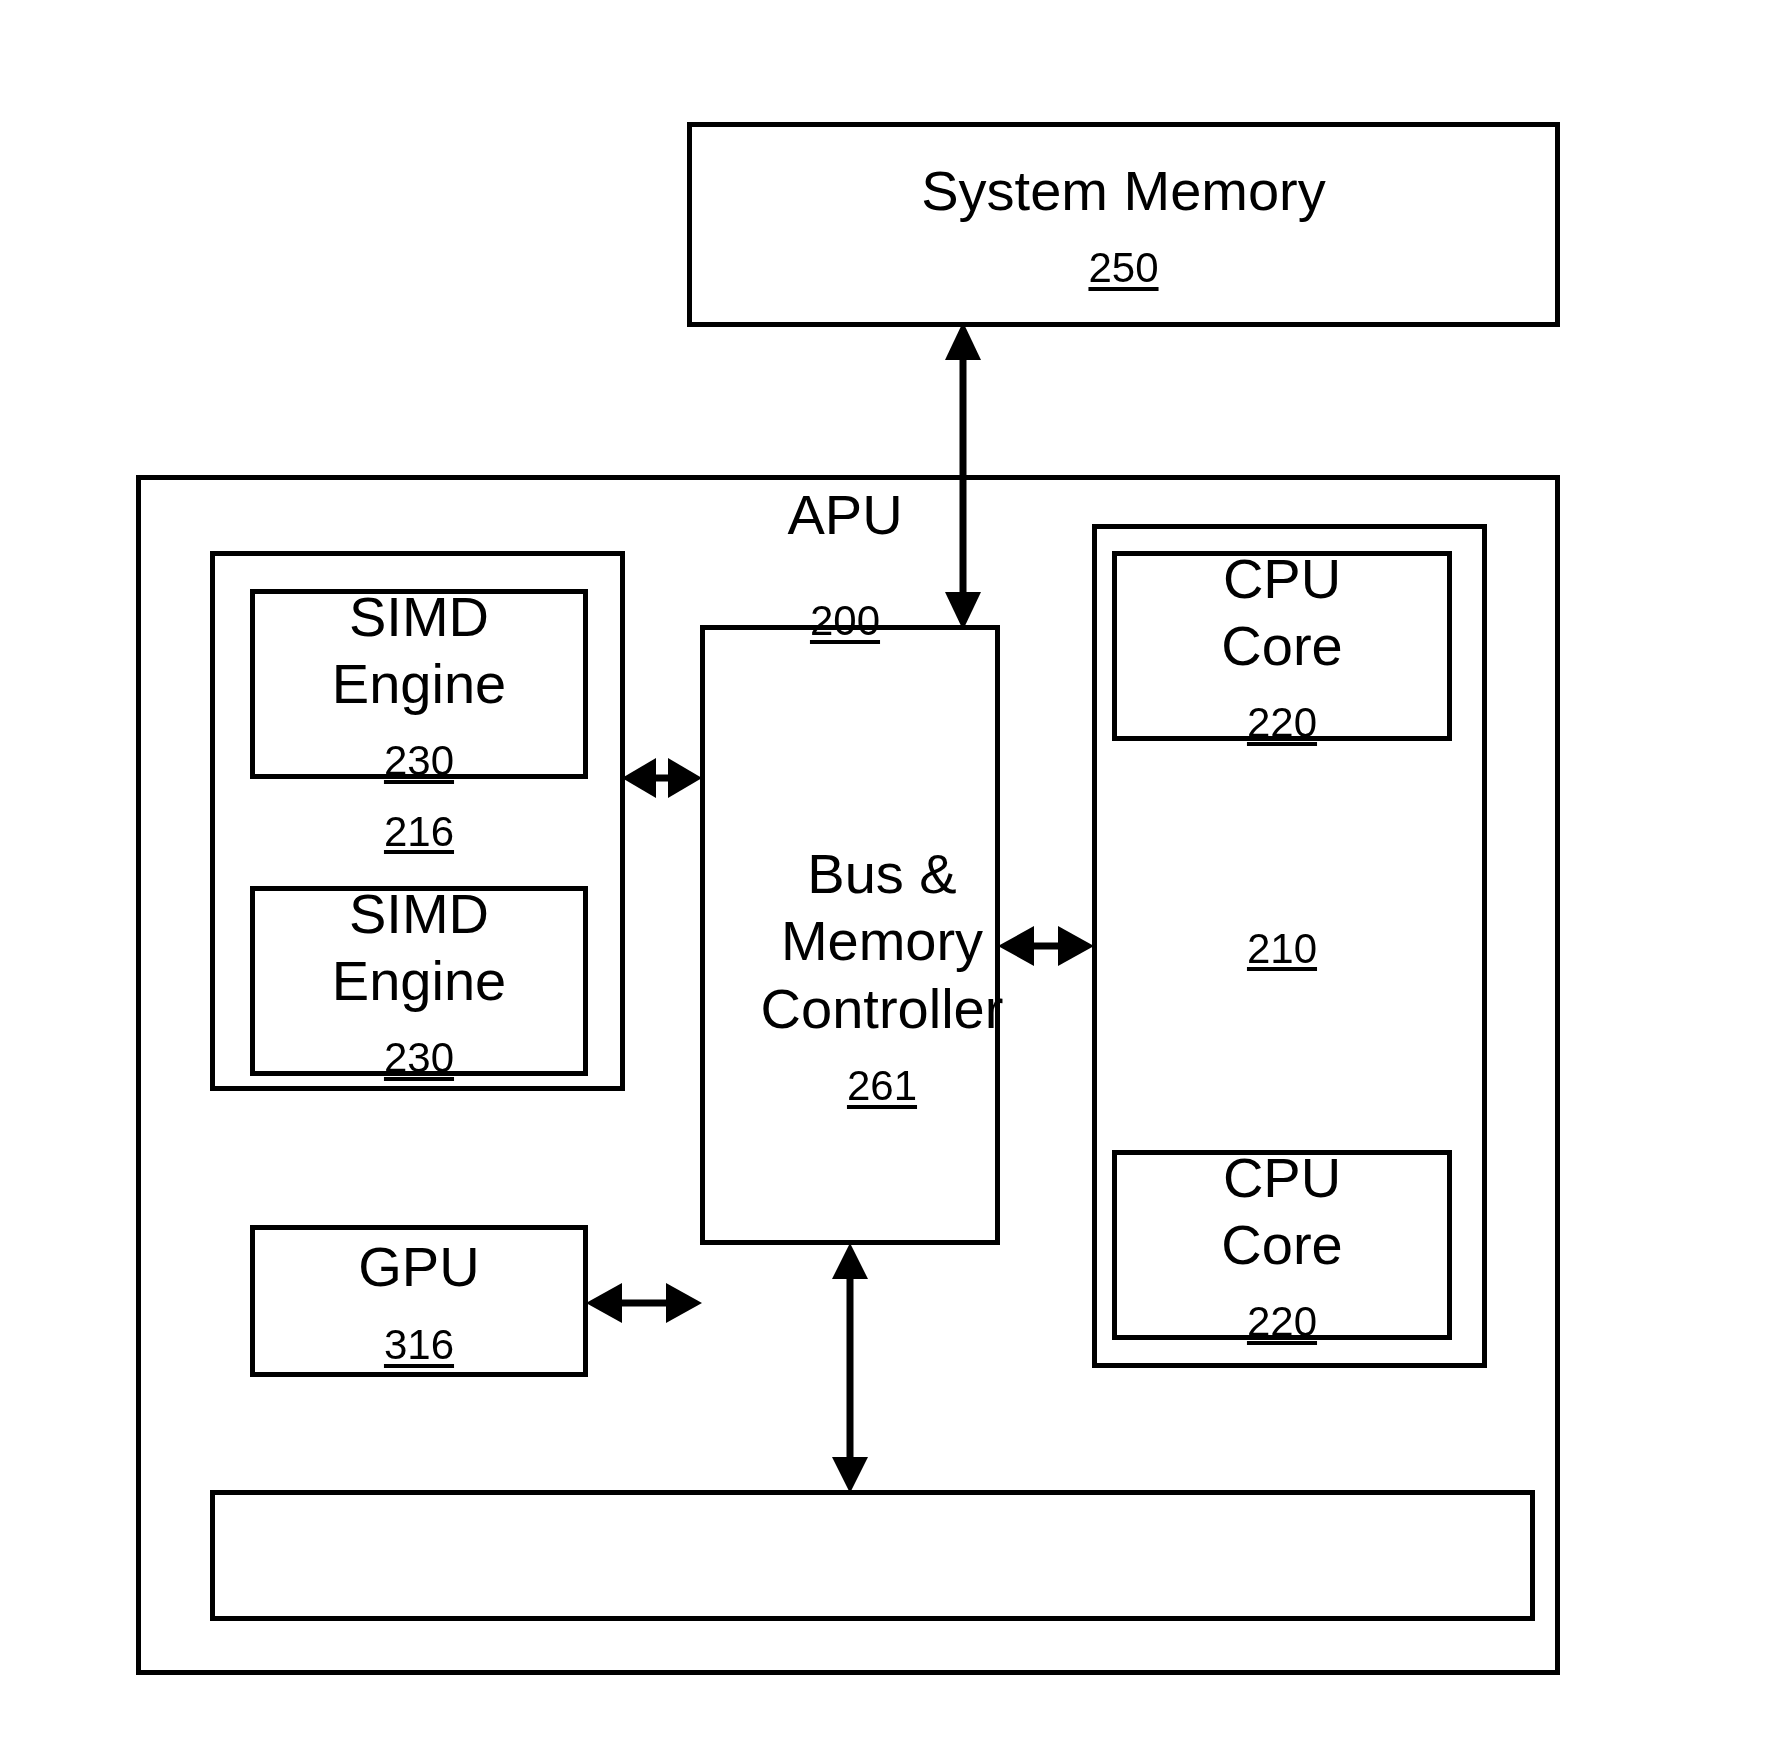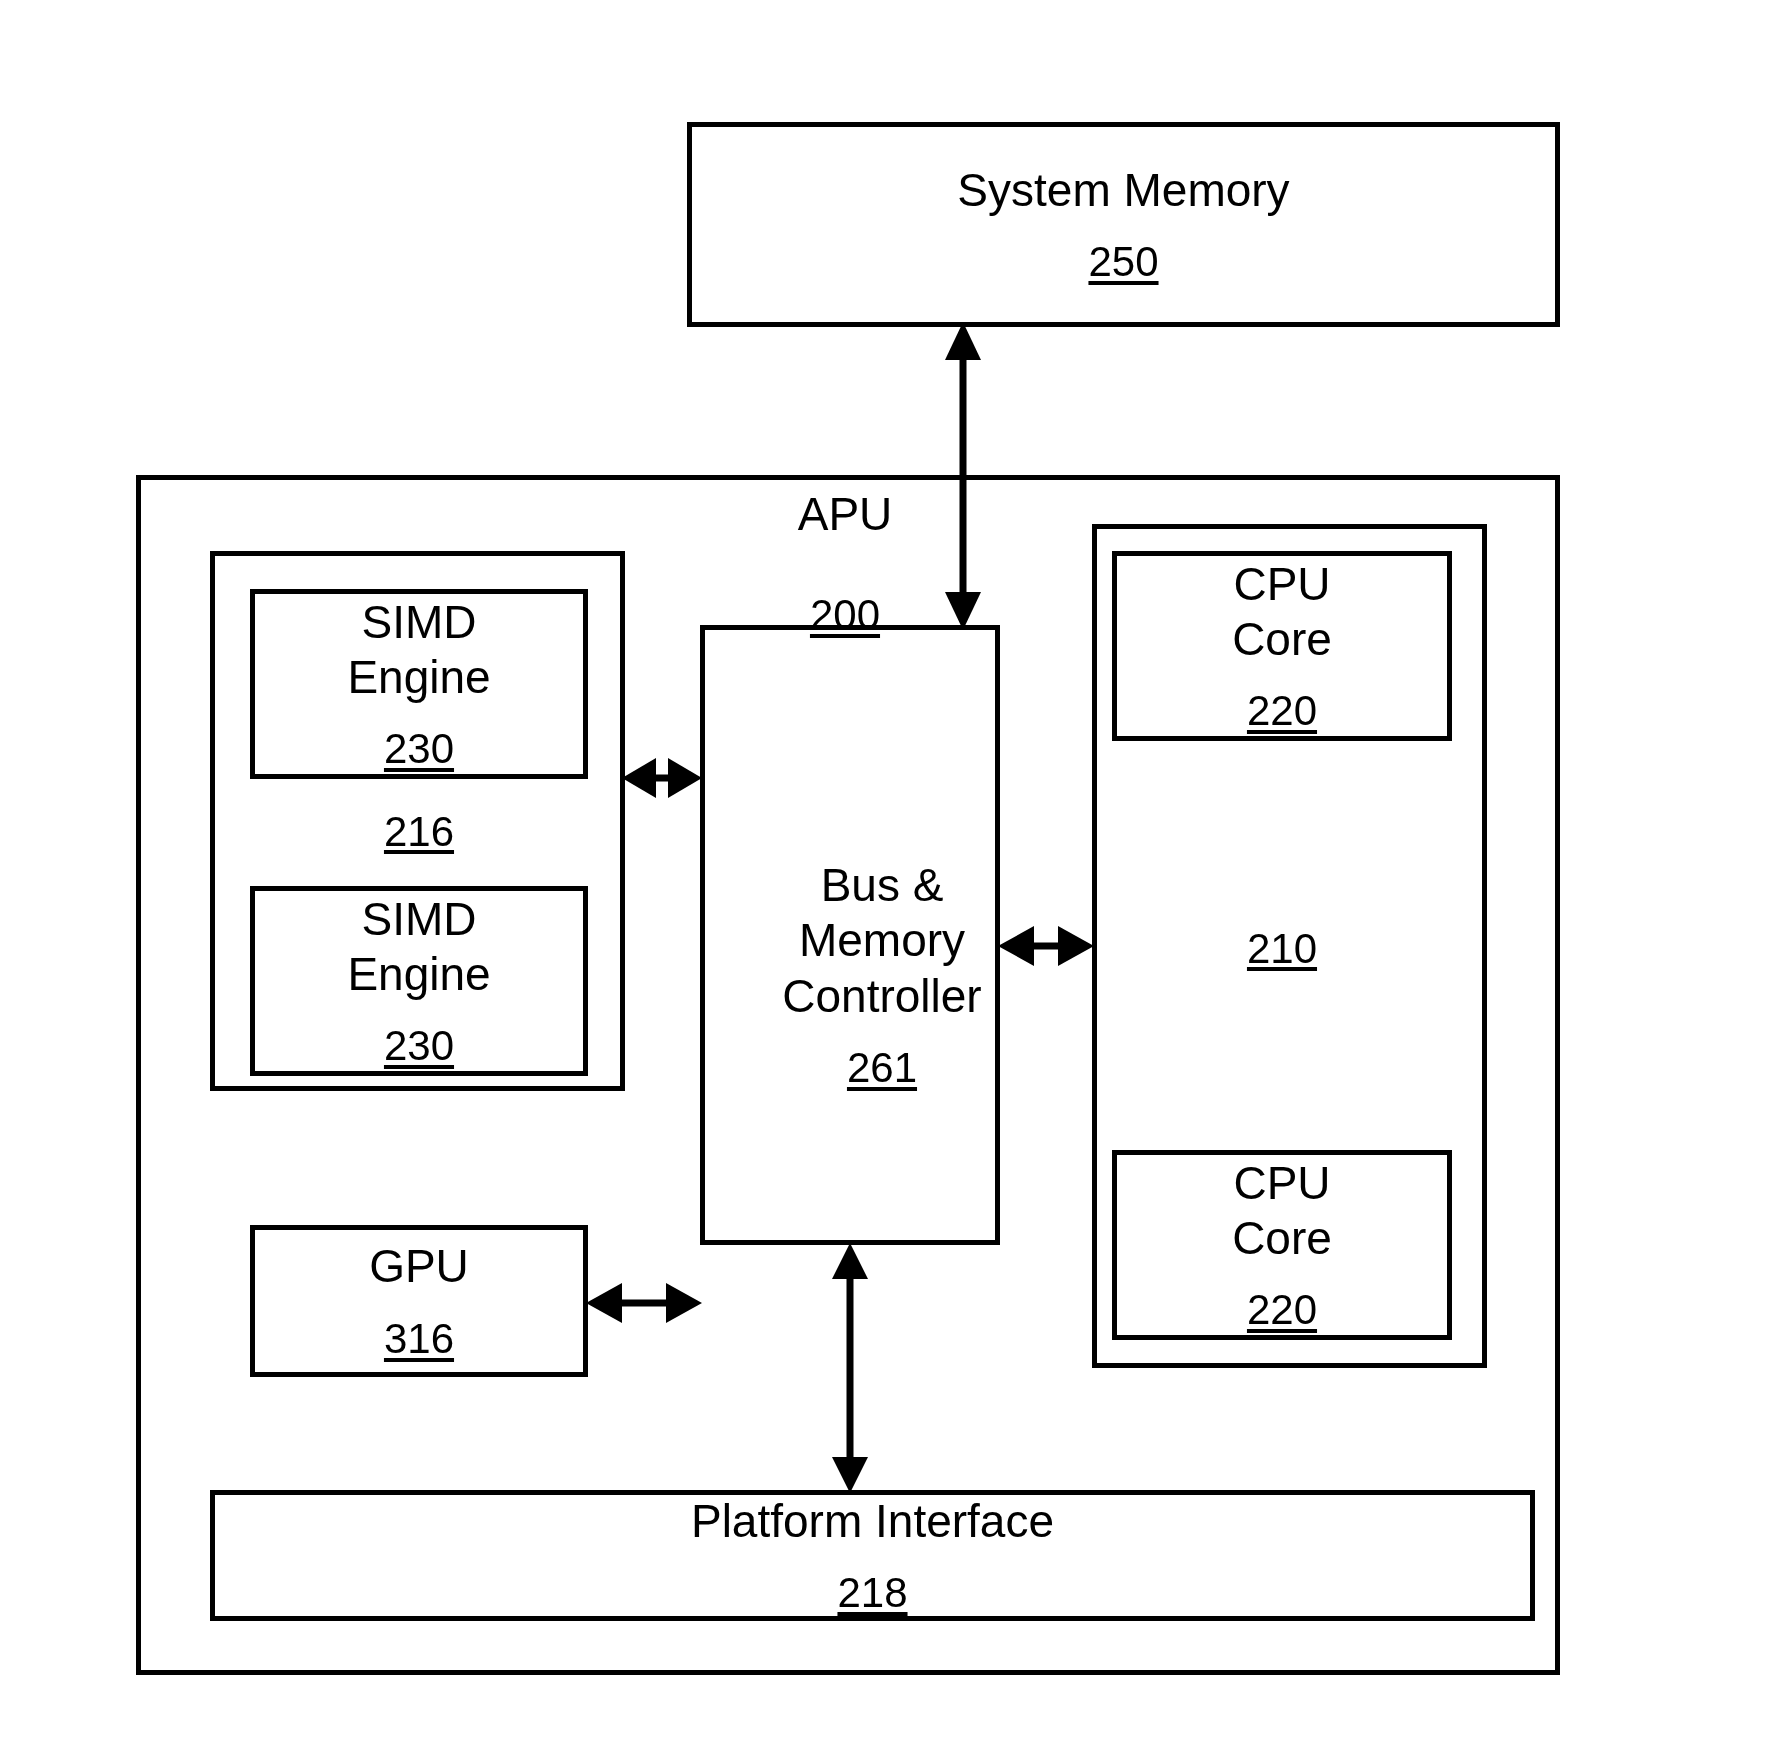--- a/index.html
+++ b/index.html
@@ -39,21 +39,21 @@
   }
   .stack {
     position: absolute;
     display: flex;
     flex-direction: column;
     align-items: center;
     justify-content: center;
     text-align: center;
   }
   .stack .name {
-    font-size: 46px;
+    font-size: 56px;
     line-height: 1.2;
     white-space: pre-line;
   }
   .stack .ref {
     font-size: 42px;
     margin-top: 20px;
     text-decoration: underline;
     text-underline-offset: 5px;
     text-decoration-thickness: 4px;
   }
@@ -160,18 +160,14 @@
     <polygon points="118,30 82,10 82,50"></polygon>
   </svg>
 
   <svg class="arrow-svg" style="left:820px; top:1241px; width:60px; height:254px;" viewBox="0 0 60 254">
     <line x1="30" y1="24" x2="30" y2="230"></line>
     <polygon points="30,2 12,38 48,38"></polygon>
     <polygon points="30,252 12,216 48,216"></polygon>
   </svg>
 
   <div class="box" style="left:210px; top:1490px; width:1325px; height:131px;"></div>
-  <div class="stack" style="left:210px; top:1490px; width:1325px; height:131px;">
-    <div class="name">Platform Interface</div>
-    <div class="ref">218</div>
-  </div>
 
 </div>
 
 </body></html>

